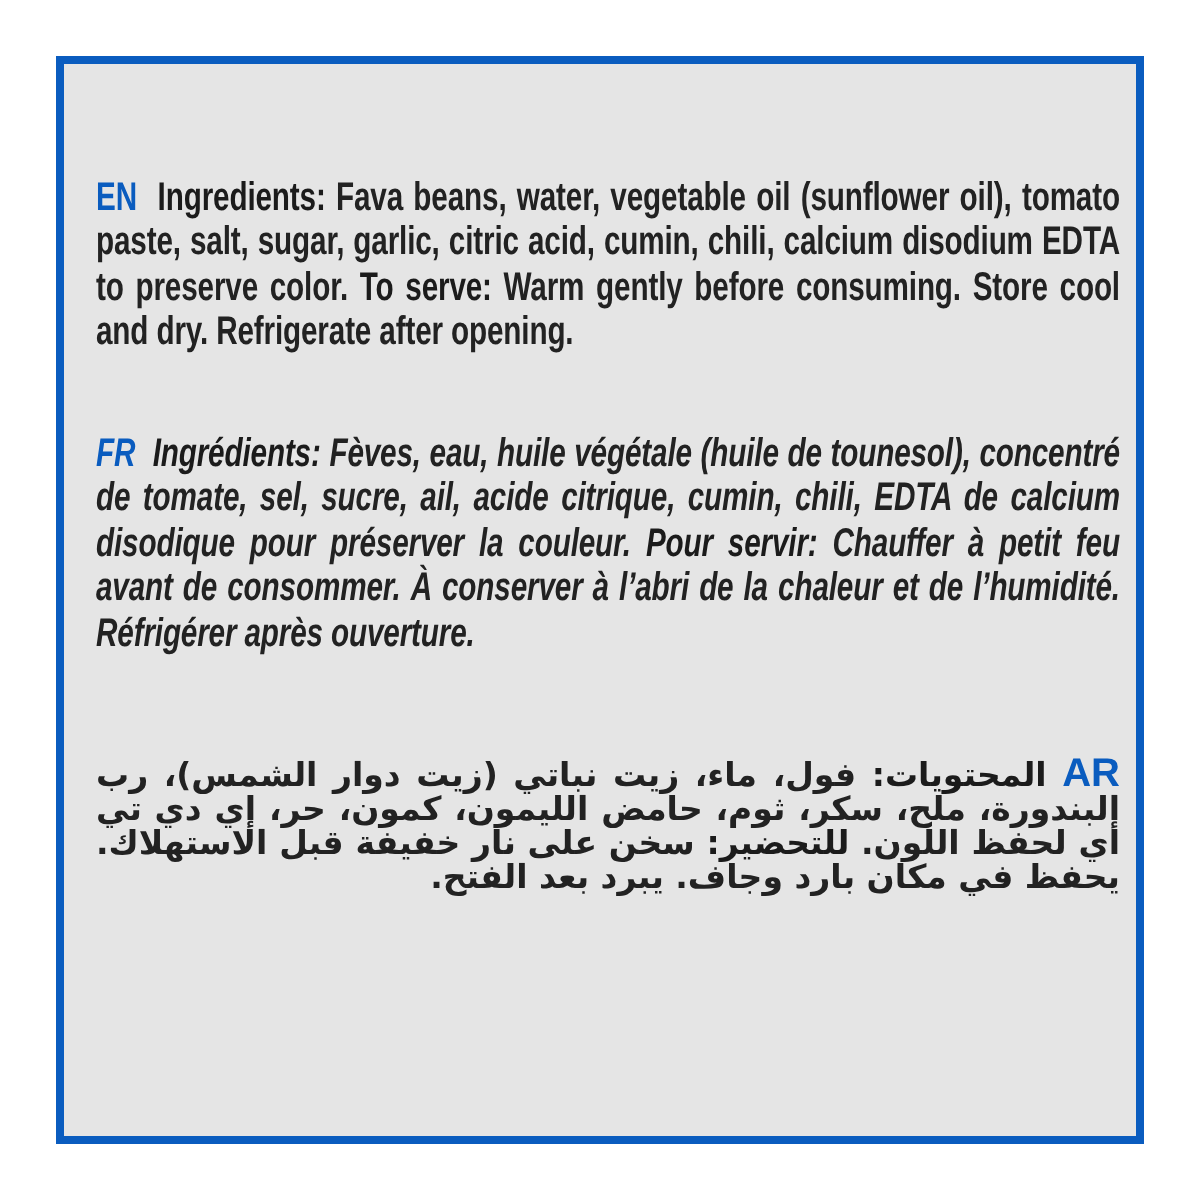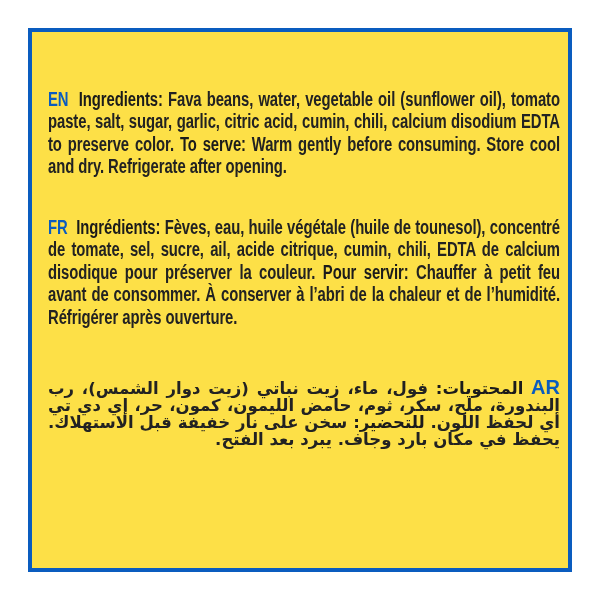--- a/index.html
+++ b/index.html
@@ -1,36 +1,36 @@
 <!DOCTYPE html>
 <html><head>
 <meta charset="utf-8">
 <style>
   html, body { margin:0; padding:0; background:#ffffff; }
   body { width:600px; height:600px; position:relative; overflow:hidden; }
   .frame {
     position:absolute; left:28px; top:28px; width:536px; height:536px;
-    border:4px solid #0a5cbf; box-sizing:content-box; background:#fde047;
+    border:4px solid #0a5cbf; box-sizing:content-box; background:#e5e5e5;
   }
   .content {
     position:absolute; left:16px; top:56px; width:512px;
   }
   .para {
     font-family:"Liberation Sans", sans-serif;
     font-size:20px; line-height:22.4px; color:#1b1b1b;
     text-align:justify; text-align-last:left;
     transform-origin:0 0;
     margin:0;
   }
   .para .inner {
     display:block; width:690px; transform:scaleX(0.742); transform-origin:0 0;
     letter-spacing:-0.1px;
   }
   .para.en { height:114px; }
-  .para.fr { height:157px; margin-top:14px; }
+  .para.fr { height:157px; margin-top:14px;font-style:italic; }
   .para.ar { margin-top:6px; direction:rtl; height:110px; }
   .para.ar .inner {
     width:512px; transform:none; font-family:"DejaVu Sans", sans-serif;
     font-size:16.5px; line-height:17px; font-weight:bold; text-align:justify; text-align-last:right;
     letter-spacing:0;
   }
   .code { color:#0a5cbf; font-weight:bold; }
   .lbl { font-weight:bold; }
   .txt { font-weight:bold; color:#222; }
   .en .txt, .fr .txt { font-weight:bold; }

